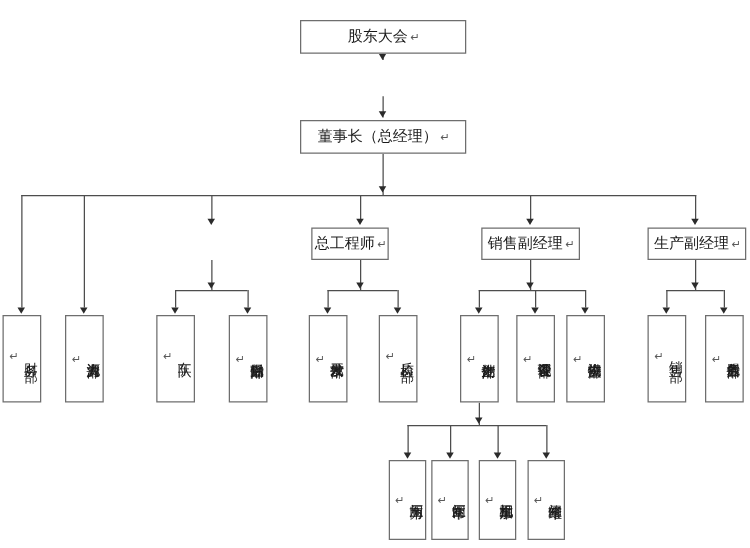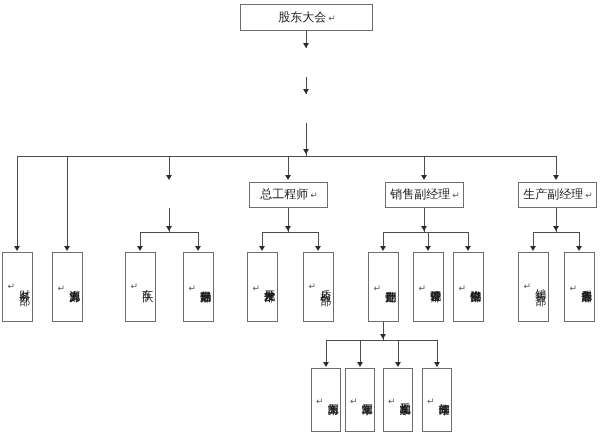--- a/index.html
+++ b/index.html
@@ -161,27 +161,30 @@
   <div class="ln hln" style="left:326px;top:340px;width:111px;"></div>
   <div class="ln vln" style="left:326px;top:340px;height:23px;"></div>
   <div class="arw" style="left:323px;top:362px;"></div>
   <div class="ln vln" style="left:360px;top:340px;height:23px;"></div>
   <div class="arw" style="left:357px;top:362px;"></div>
   <div class="ln vln" style="left:398px;top:340px;height:23px;"></div>
   <div class="arw" style="left:395px;top:362px;"></div>
   <div class="ln vln" style="left:437px;top:340px;height:23px;"></div>
   <div class="arw" style="left:434px;top:362px;"></div>
 
-  <div class="box h" style="left:240px;top:4px;width:133px;height:27px;">
+  <div class="box h" style="left:240px;top:16px;width:133px;height:27px;">
     <span class="lbl"><span>股东大会</span><span class="pil">↵</span></span>
   </div>
 
 
-
-  <div class="box h" style="left:249px;top:182px;width:79px;height:26px;">
+  <div class="box h" style="left:240px;top:96px;width:133px;height:27px;">
+    <span class="lbl"><span>董事长（总经理）</span><span class="pil">↵</span></span>
+  </div>
+
+  <div class="box h" style="left:249px;top:182px;width:62px;height:26px;">
     <span class="lbl"><span>总工程师</span><span class="pil">↵</span></span>
   </div>
   <div class="box h" style="left:385px;top:182px;width:79px;height:26px;">
     <span class="lbl"><span>销售副经理</span><span class="pil">↵</span></span>
   </div>
   <div class="box h" style="left:518px;top:182px;width:79px;height:26px;">
     <span class="lbl"><span>生产副经理</span><span class="pil">↵</span></span>
   </div>
 
   <div class="box v" style="left:2px;top:252px;width:31px;height:70px;">

